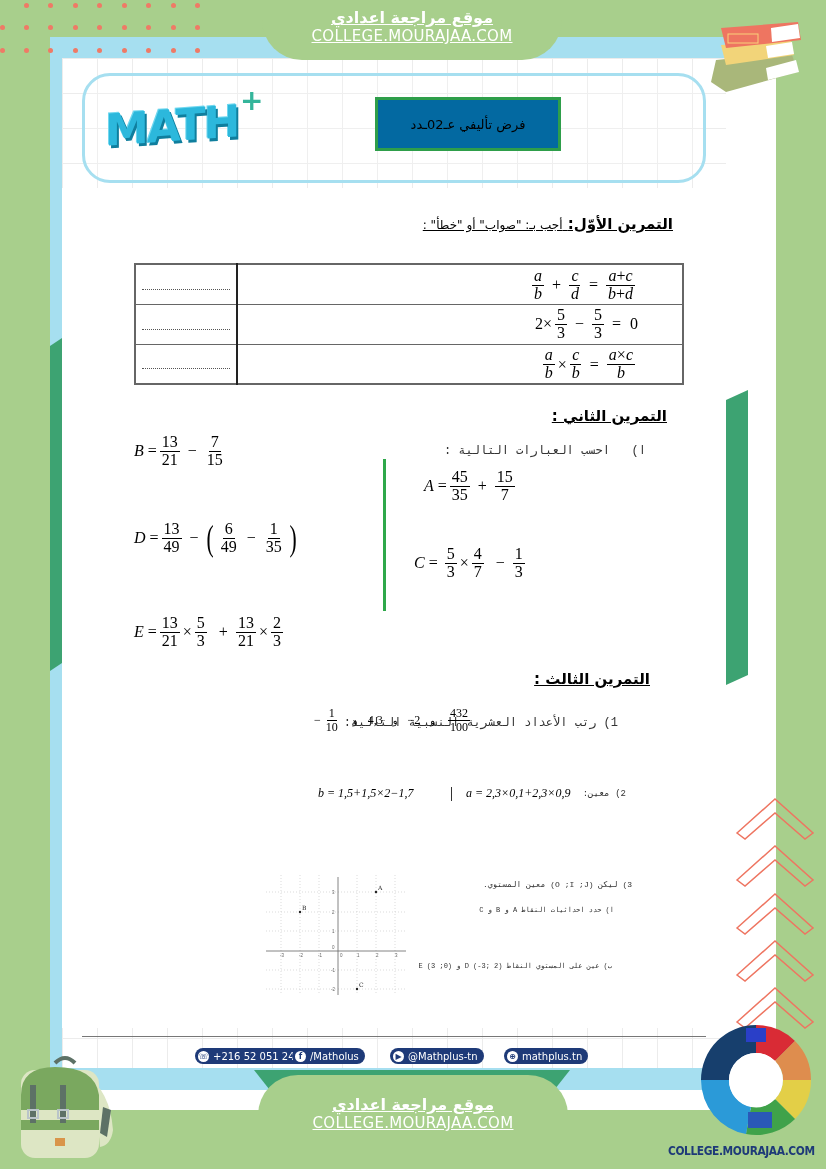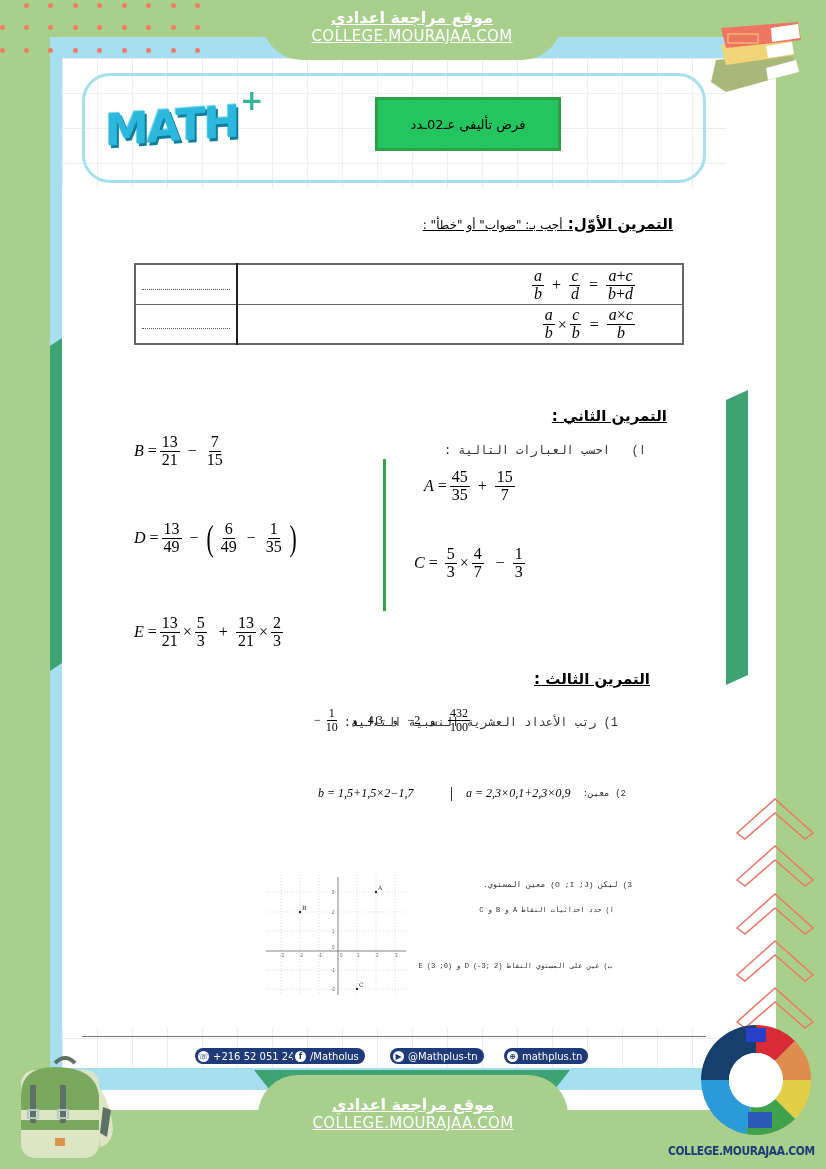--- a/index.html
+++ b/index.html
@@ -33,21 +33,21 @@
   .top-tab .en { font-family: "DejaVu Sans", sans-serif; font-size: 15px; text-decoration: underline; letter-spacing: 0.3px; }
 
   
   .header-panel { position: absolute; left: 82px; top: 73px; width: 624px; height: 110px; border: 3px solid #a6dff0;
     border-radius: 28px; background: rgba(255,255,255,0.2); }
   .logo { position: absolute; left: 105px; top: 100px; font-family: "DejaVu Sans", sans-serif; font-weight: bold;
     font-size: 44px; color: #2cb8dc; letter-spacing: -2px; text-shadow: 2px 3px 0 #0f7e9d, -1px -1px 0 #6fd7ef;
     transform: skewY(-4deg); }
   .logo-plus { position: absolute; left: 240px; top: 84px; font-family: "DejaVu Sans", sans-serif; font-weight: bold;
     font-size: 28px; color: #35b59b; }
-  .title-box { position: absolute; left: 375px; top: 97px; width: 186px; height: 54px; border: 3px solid #2e9e4a; background: #22c55e;
+  .title-box { position: absolute; left: 375px; top: 97px; width: 186px; height: 54px; border: 3px solid #2e9e4a; background: #0369a1;
     display: flex; align-items: center; justify-content: center; font-family: "DejaVu Sans", sans-serif; font-size: 13px; direction: rtl; }
 
   
   .heading { position: absolute; font-family: "DejaVu Sans", sans-serif; font-weight: bold; font-size: 15px; text-decoration: underline;
     direction: rtl; white-space: nowrap; }
   .instr { font-weight: normal; text-decoration: none; font-size: 12px; }
 
   
   .tf-table { position: absolute; left: 134px; top: 263px; width: 550px; border-collapse: collapse; border: 2px solid #666; }
   .tf-table td { border: 1.5px solid #666; height: 40px; }
@@ -172,20 +172,35 @@
             <span class="op">+</span>
         <span class="frac">
               <span class="num"><i>c</i></span>
               <span class="den"><i>d</i></span>
             </span>
             <span class="op">=</span>
         <span class="frac">
               <span class="num"><i>a</i>+<i>c</i></span>
               <span class="den"><i>b</i>+<i>d</i></span>
             </span>
+      </span>
+    </td>
+  </tr>
+  <tr>
+    <td class="ans"><span class="dotted-line"></span></td>
+    <td class="expr">
+      <span class="math">
+        2×<span class="frac">
+              <span class="num">5</span>
+              <span class="den">3</span>
+            </span><span class="op">−</span>
+        <span class="frac">
+              <span class="num">5</span>
+              <span class="den">3</span>
+            </span><span class="op">=</span>&nbsp;0
       </span>
     </td>
   </tr>
   <tr>
     <td class="ans"><span class="dotted-line"></span></td>
     <td class="expr">
       <span class="math">
         <span class="frac">
               <span class="num"><i>a</i></span>
               <span class="den"><i>b</i></span>

